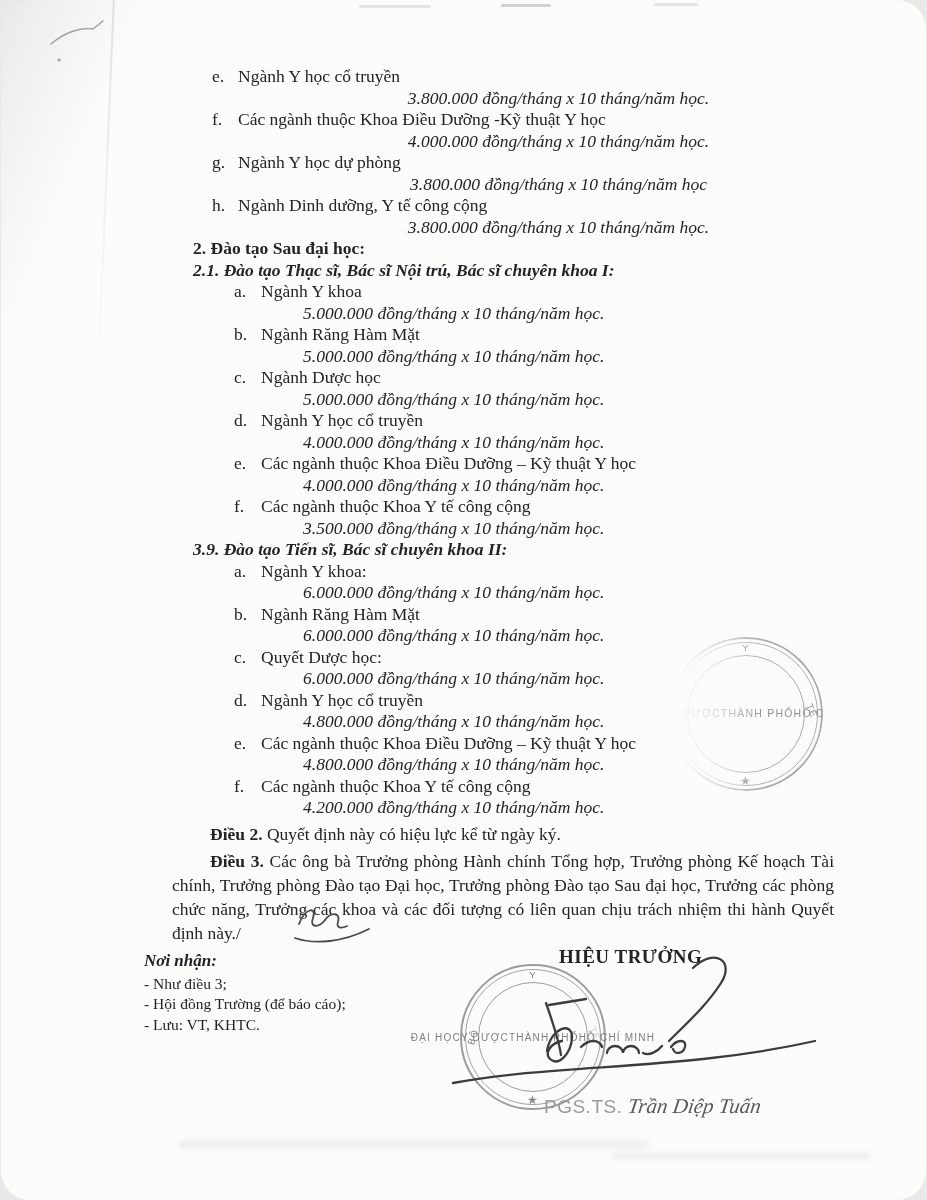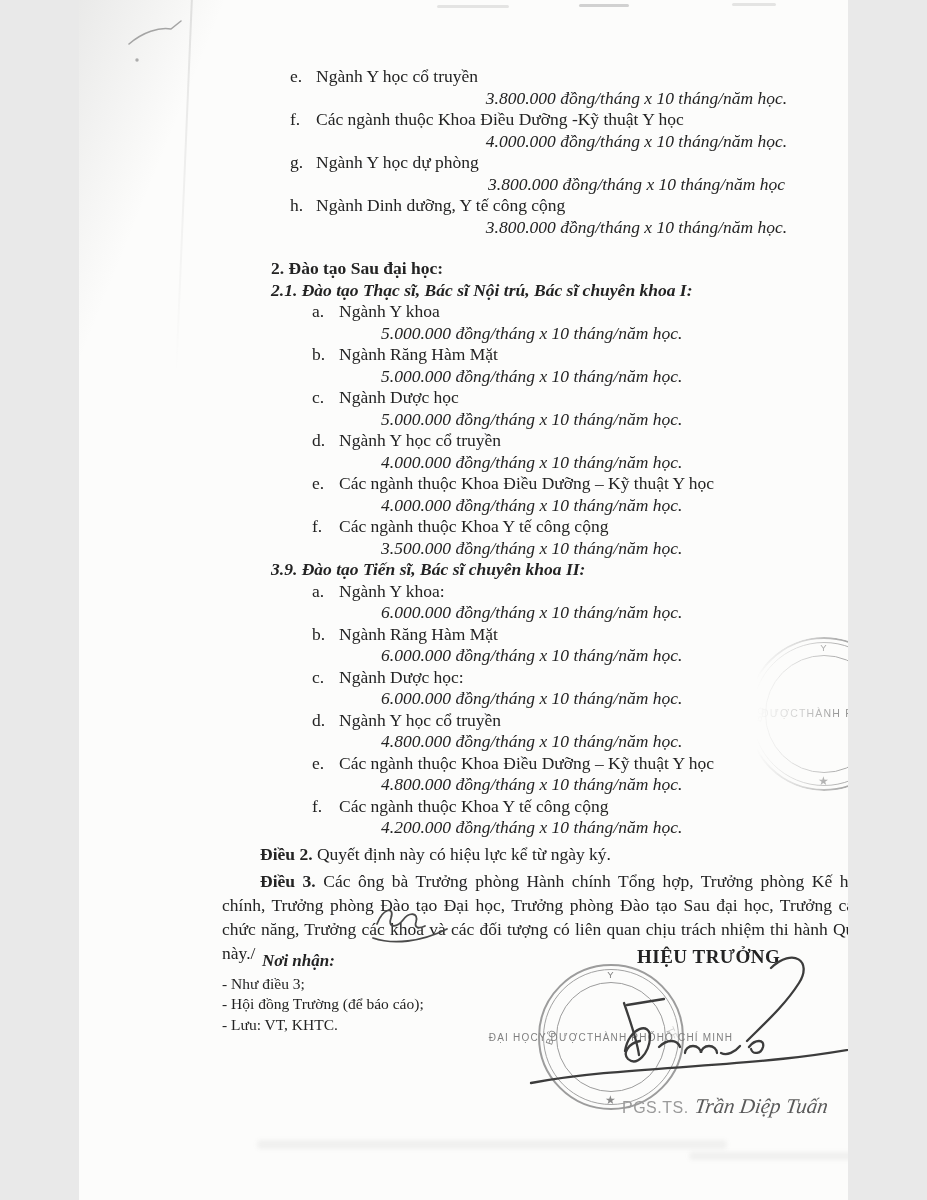--- a/index.html
+++ b/index.html
@@ -1,20 +1,21 @@
 <!DOCTYPE html>
 <html><head>
 <meta charset="utf-8">
 <style>
   html,body{margin:0;padding:0;background:#e9e9e9;}
   .page{
-    position:relative;width:769px;height:1200px;margin:0 auto;
+    position:relative;width:925px;height:1200px;margin:0 auto;
     background:#fcfcfb;overflow:hidden;
     font-family:"Liberation Serif","DejaVu Serif",serif;
     color:#232323;
+    border-radius:29px;
   }
   
   .fold-shadow{position:absolute;left:0;top:0;width:240px;height:420px;
     background:linear-gradient(112deg,rgba(110,110,110,.13) 0%,rgba(255,255,255,0) 36%);}
   .fold-line{position:absolute;left:112px;top:-4px;width:2px;height:380px;
     transform:rotate(2.4deg);transform-origin:top left;
     background:linear-gradient(to bottom,rgba(0,0,0,.10),rgba(0,0,0,0));}
   .top-dash{position:absolute;height:3px;border-radius:2px;background:rgba(60,60,60,.12);}
   .td1{left:358px;top:5px;width:72px;}
   .td2{left:500px;top:4px;width:50px;background:rgba(60,60,60,.22);}
@@ -28,31 +29,31 @@
   .flow{position:absolute;left:143px;top:66px;width:690px;font-size:17.5px;line-height:21.5px;}
   .li{white-space:nowrap;}
   .li .letter{display:inline-block;}
   .s1 .letter{width:26px;}
   .s2 .letter{width:27px;}
   .li.s1{padding-left:68px;}
   .li.s2{padding-left:90px;}
   .amount{font-style:italic;}
   .amount.s1{padding-left:139px;text-align:center;}
   .amount.s2{padding-left:159px;}
-  .h-bold{font-weight:bold;padding-left:49px;margin-top:20px;}
+  .h-bold{font-weight:bold;padding-left:49px;}
   .h-bi{font-weight:bold;font-style:italic;padding-left:49px;}
-  .art{line-height:24px;text-align:justify;text-indent:38px;margin-top:3px;}
+  .art{line-height:24px;text-align:justify;text-indent:38px;margin-top:3px;margin-left:28px;}
   .art b{font-weight:bold;}
   
   .recipients{position:absolute;left:143px;top:951px;font-size:15.5px;line-height:20.5px;}
-  .rec-h{font-weight:bold;font-style:italic;font-size:17px;margin-bottom:2px;margin-left:40px;}
+  .rec-h{font-weight:bold;font-style:italic;font-size:17px;margin-bottom:2px;}
   
   .sign-title{position:absolute;left:558px;top:946px;font-weight:bold;font-size:19px;letter-spacing:.5px;text-align:right;}
   .signer{position:absolute;left:543px;top:1094px;white-space:nowrap;}
-  .signer .deg{font-family:"Liberation Sans","DejaVu Sans",sans-serif;font-size:16px;color:#9a9a9a;letter-spacing:.5px;}
+  .signer .deg{font-family:"Liberation Sans","DejaVu Sans",sans-serif;font-size:19px;color:#9a9a9a;letter-spacing:.5px;}
   .signer .sname{display:inline-block;font-style:italic;font-size:21px;color:#5a5a5a;transform:skewX(-8deg);margin-left:2px;}
   .signature-svg{position:absolute;left:430px;top:935px;}
   
   .stamp{position:absolute;border-radius:50%;border:2px solid #9c9c9c;
     font-family:"Liberation Sans","DejaVu Sans",sans-serif;color:#7f7f7f;}
   .stamp .ring2{position:absolute;inset:3px;border:1px solid #a2a2a2;border-radius:50%;}
   .stamp .inner{position:absolute;inset:16px;border:1.5px solid #9c9c9c;border-radius:50%;}
   .stamp .stxt{position:absolute;inset:18px;display:flex;flex-direction:row;
     justify-content:center;align-items:center;text-align:center;
     font-size:10px;line-height:13px;letter-spacing:1.2px;white-space:nowrap;}
@@ -110,21 +111,21 @@
     <div class="amount s2">4.000.000 đồng/tháng  x  10 tháng/năm học.</div>
     <div class="li s2"><span class="letter">f.</span><span>Các ngành thuộc Khoa Y tế công cộng</span></div>
     <div class="amount s2">3.500.000 đồng/tháng  x 10 tháng/năm học.</div>
 
     <div class="h-bi">3.9. Đào tạo Tiến sĩ, Bác sĩ chuyên khoa II:</div>
 
     <div class="li s2"><span class="letter">a.</span><span>Ngành Y khoa:</span></div>
     <div class="amount s2">6.000.000 đồng/tháng  x  10 tháng/năm học.</div>
     <div class="li s2"><span class="letter">b.</span><span>Ngành Răng Hàm Mặt</span></div>
     <div class="amount s2">6.000.000 đồng/tháng  x  10 tháng/năm học.</div>
-    <div class="li s2"><span class="letter">c.</span><span>Ngành Dược học:</span></div>
+    <div class="li s2"><span class="letter">c.</span><span>Quyết Dược học:</span></div>
     <div class="amount s2">6.000.000 đồng/tháng  x  10 tháng/năm học.</div>
     <div class="li s2"><span class="letter">d.</span><span>Ngành Y học cổ truyền</span></div>
     <div class="amount s2">4.800.000 đồng/tháng  x  10 tháng/năm học.</div>
     <div class="li s2"><span class="letter">e.</span><span>Các ngành thuộc Khoa Điều Dưỡng – Kỹ thuật Y học</span></div>
     <div class="amount s2">4.800.000 đồng/tháng  x  10 tháng/năm học.</div>
     <div class="li s2"><span class="letter">f.</span><span>Các ngành thuộc Khoa Y tế công cộng</span></div>
     <div class="amount s2">4.200.000 đồng/tháng  x 10 tháng/năm học.</div>
 
     <div class="art"><b>Điều 2.</b><span> Quyết định này có hiệu lực kể từ ngày ký.</span></div>
     <div class="art"><b>Điều 3.</b><span> Các ông bà Trưởng phòng Hành chính Tổng hợp, Trưởng phòng Kế hoạch Tài chính, Trưởng phòng Đào tạo Đại học, Trưởng phòng Đào tạo Sau đại học, Trưởng các phòng chức năng, Trưởng các khoa và các đối tượng có liên quan chịu trách nhiệm thi hành Quyết định này./</span></div>

